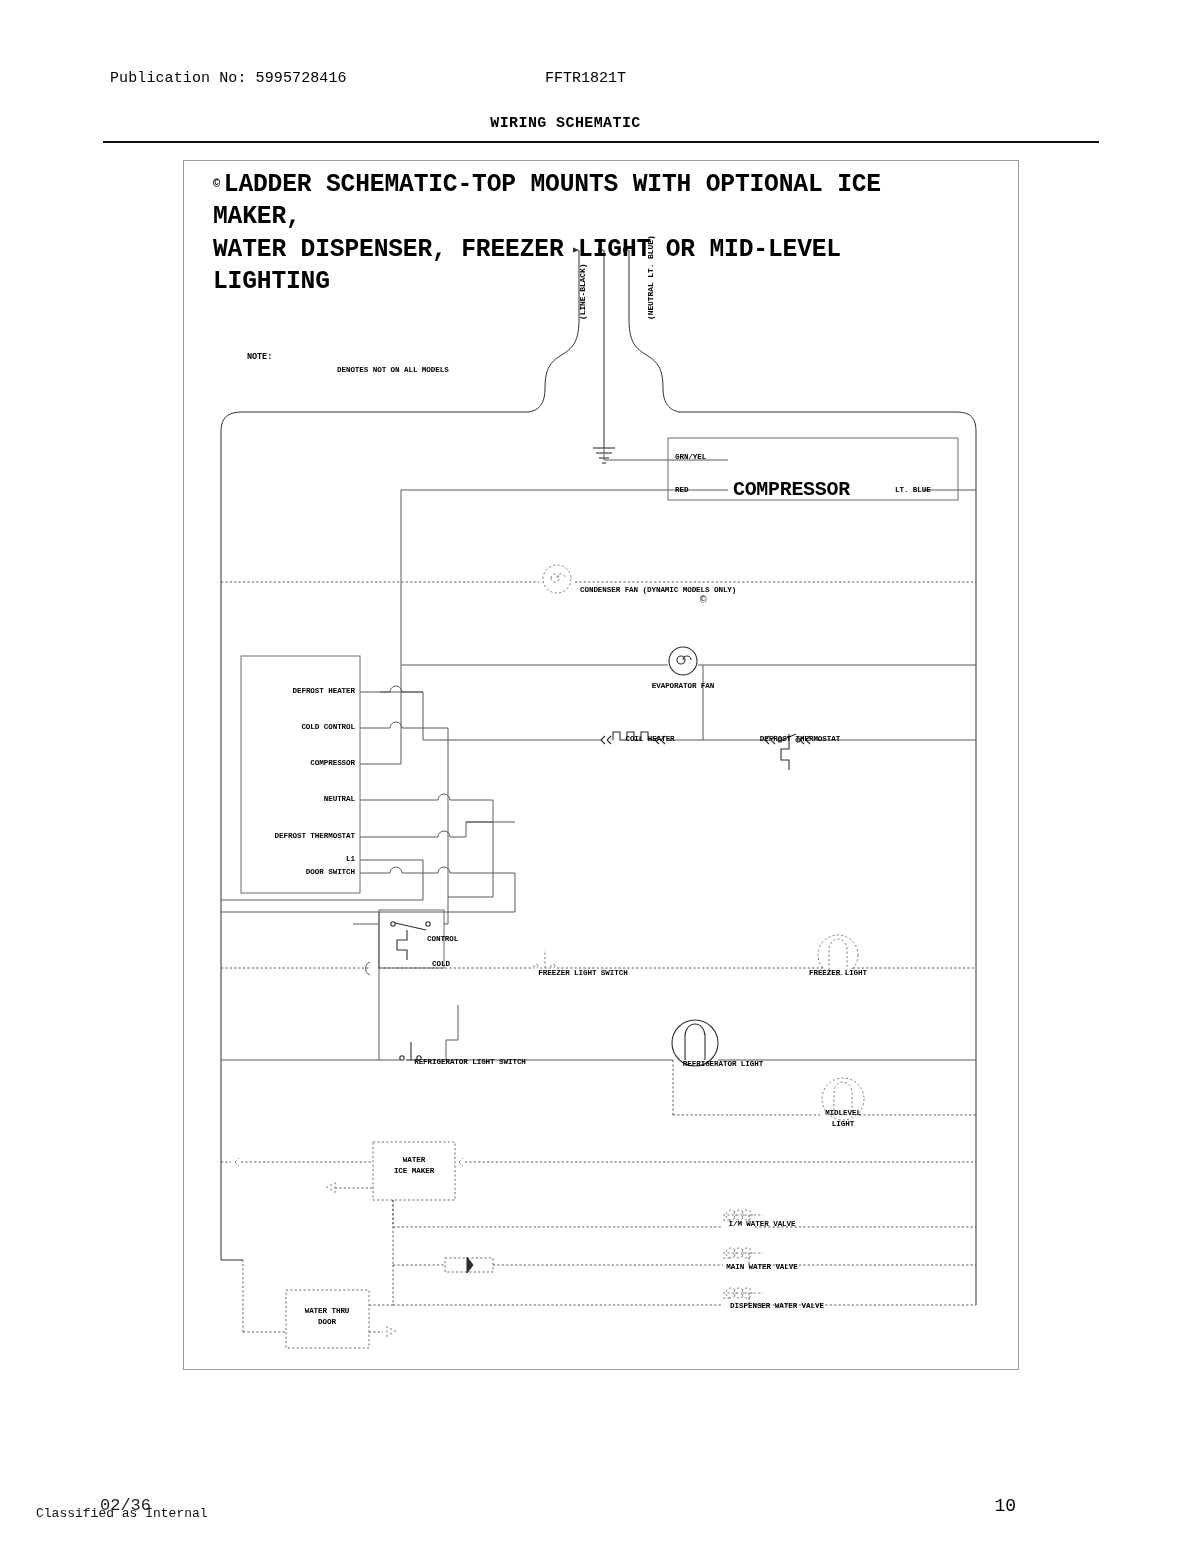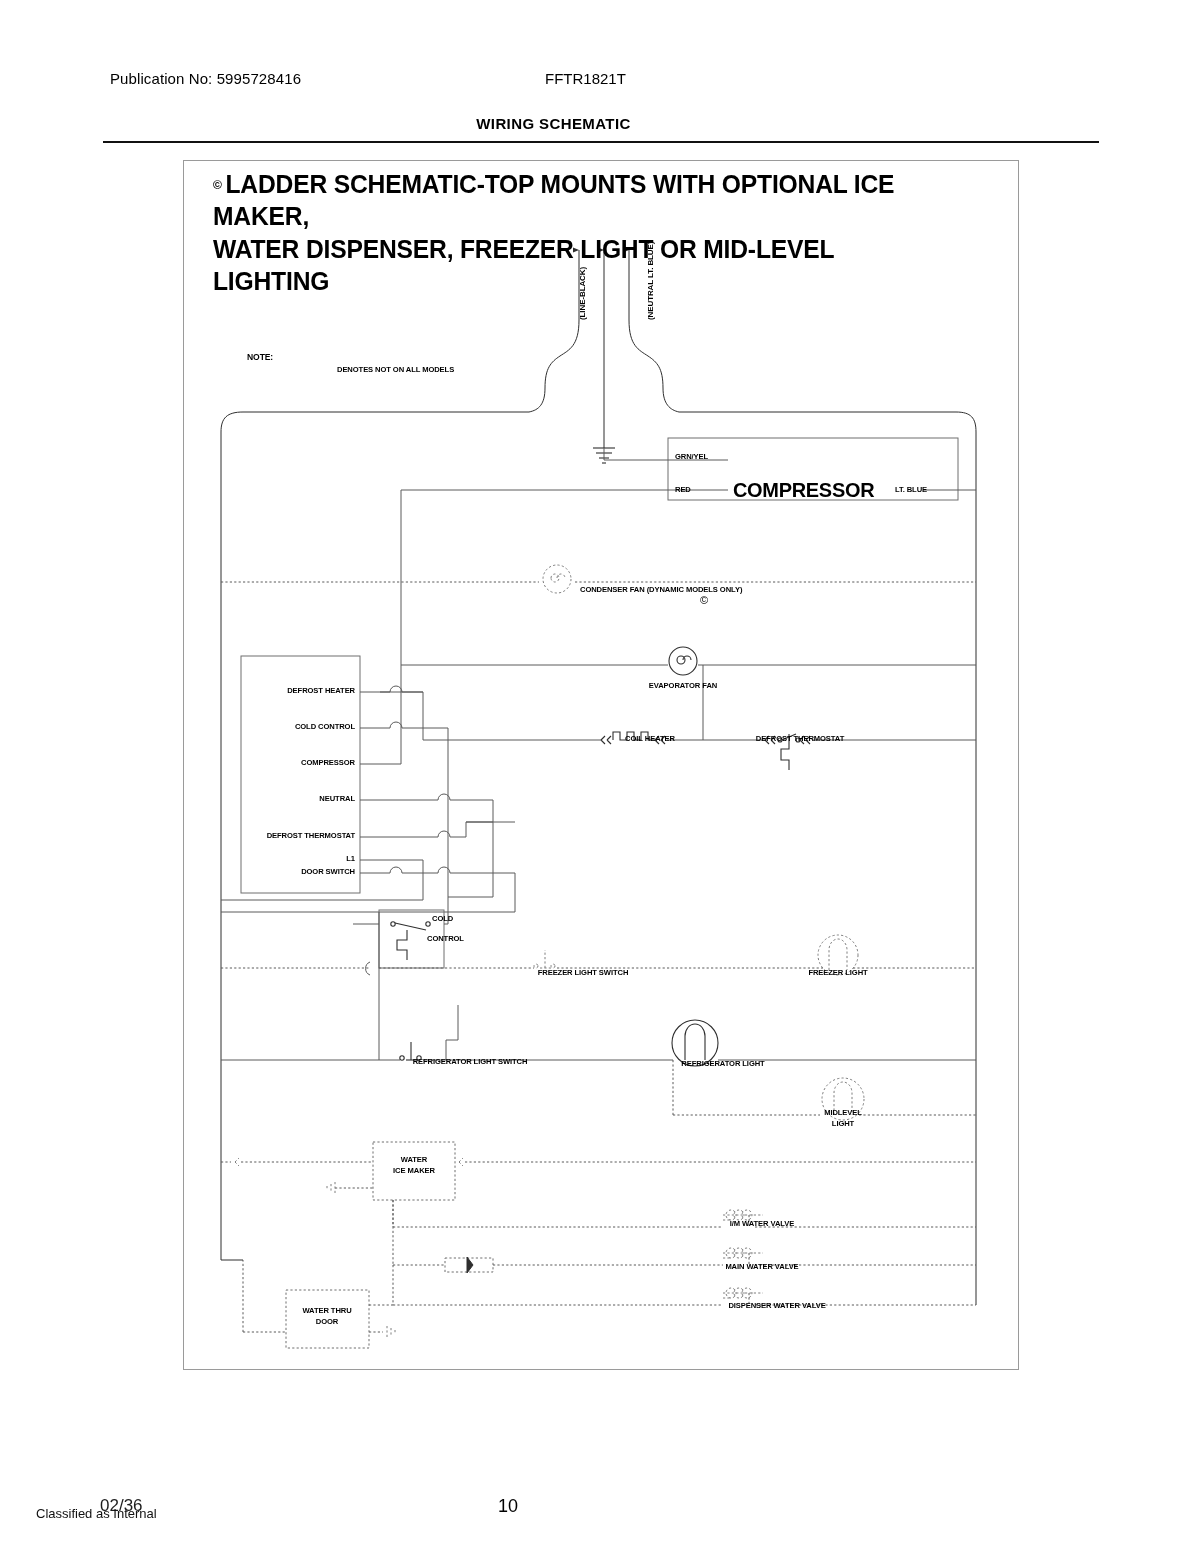--- a/index.html
+++ b/index.html
@@ -14,38 +14,39 @@
     position: relative;
     font-family: "Liberation Sans", sans-serif;
     color: #000;
     overflow: hidden;
   }
   .page {
     position: absolute;
     inset: 0;
     width: 1200px;
     height: 1553px;
+    font-family: Liberation Mono, monospace;
   }
   
   .hdr-pub {
     position: absolute;
     left: 110px; top: 70px;
     font-size: 15px;
     letter-spacing: .1px;
     white-space: nowrap;
   }
   .hdr-model {
     position: absolute;
     left: 545px; top: 70px;
     font-size: 15px;
     white-space: nowrap;
   }
   .hdr-title {
     position: absolute;
-    left: 0; top: 115px;
+    left: 12px; top: 115px;
     width: 1107px;
     text-align: center;
     font-size: 15px;
     font-weight: bold;
     letter-spacing: .4px;
   }
   .hdr-rule {
     position: absolute;
     left: 103px; top: 141px;
     width: 996px; height: 2px;
@@ -61,21 +62,21 @@
   .ftr-classified {
     position: absolute;
     left: 36px; top: 1506px;
     font-size: 13px;
     color: #111;
   }
   .ftr-page {
     position: absolute;
     left: 0; top: 1496px;
     width: 1016px;
-    text-align: center;
+    text-align: right;
     font-size: 18px;
   }
   
   .sch-frame {
     position: absolute;
     left: 183px; top: 160px;
     width: 836px; height: 1210px;
     border: 1px solid #9a9a9a;
     box-sizing: border-box;
     background: #fff;
@@ -418,21 +419,21 @@
   <div class="lbl r" style="left:355px; top:722px;">COLD CONTROL</div>
   <div class="lbl r" style="left:355px; top:758px;">COMPRESSOR</div>
   <div class="lbl r" style="left:355px; top:794px;">NEUTRAL</div>
   <div class="lbl r" style="left:355px; top:831px;">DEFROST THERMOSTAT</div>
   <div class="lbl r" style="left:355px; top:854px;">L1</div>
   <div class="lbl r" style="left:355px; top:867px;">DOOR SWITCH</div>
 
   <div class="lbl c" style="left:650px; top:734px;">COIL HEATER</div>
   <div class="lbl c" style="left:800px; top:734px;">DEFROST THERMOSTAT</div>
 
-  <div class="lbl" style="left:432px; top:914px;text-align:center;">COLD</div>
+  <div class="lbl" style="left:432px; top:959px;text-align:center;">COLD</div>
   <div class="lbl" style="left:427px; top:934px;">CONTROL</div>
 
   <div class="lbl c" style="left:583px; top:968px;">FREEZER LIGHT SWITCH</div>
   <div class="lbl c" style="left:838px; top:968px;">FREEZER LIGHT</div>
 
   <div class="lbl c" style="left:470px; top:1057px;">REFRIGERATOR LIGHT SWITCH</div>
   <div class="lbl c" style="left:723px; top:1059px;">REFRIGERATOR LIGHT</div>
   <div class="lbl c" style="left:843px; top:1108px;">MIDLEVEL</div>
   <div class="lbl c" style="left:843px; top:1119px;">LIGHT</div>
 

